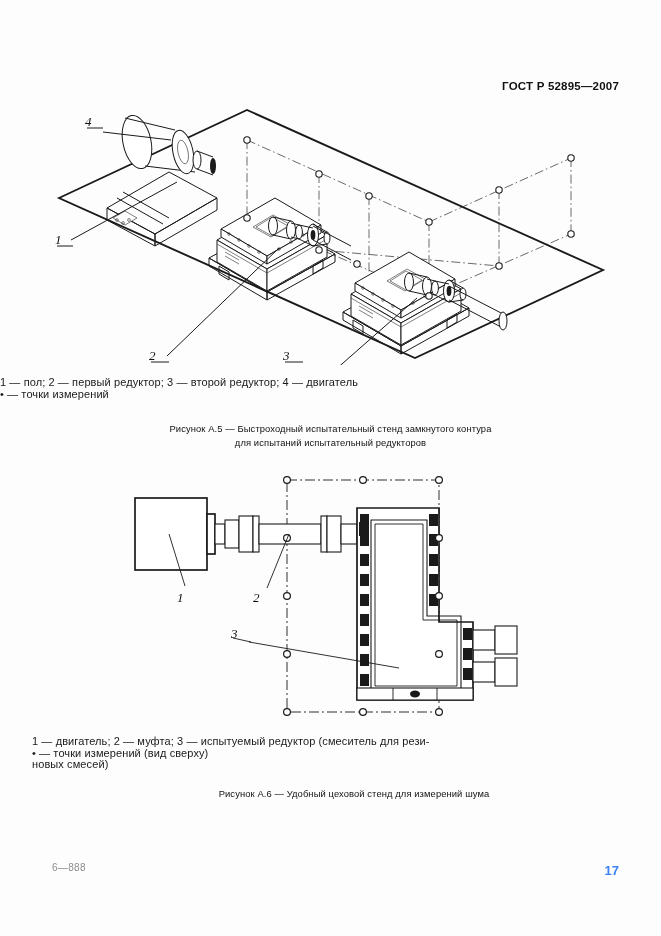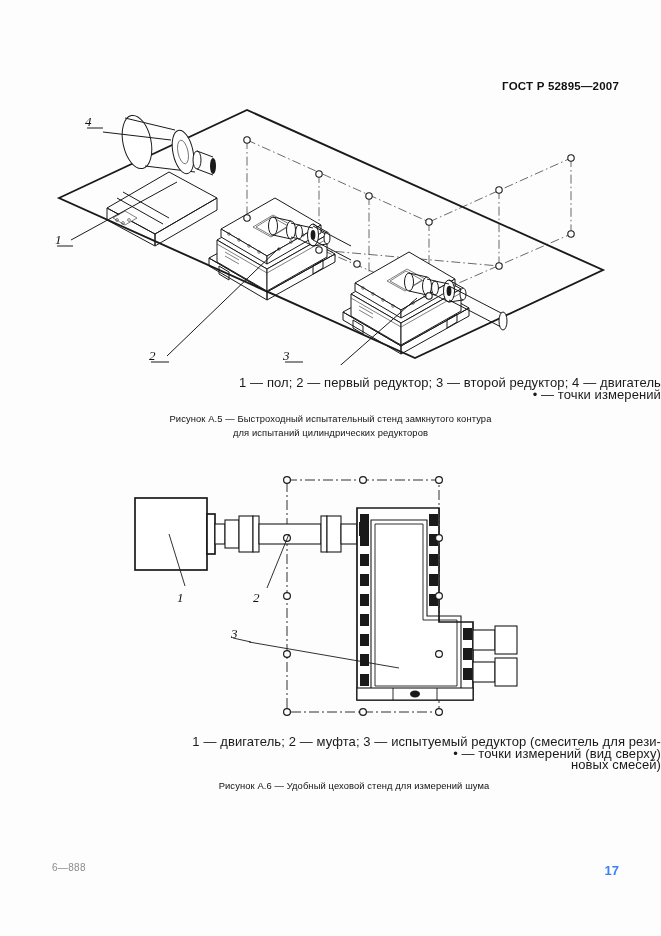--- a/index.html
+++ b/index.html
@@ -37,22 +37,22 @@
 
   
   .fig {
     position: absolute;
     left: 0;
     width: 661px;
   }
   .fig-canvas { display:block; margin:0 auto; }
 
   .legend {
-    text-align: right;
-    font-size: 13px;
+    text-align: left;
+    font-size: 11px;
     line-height: 11.5px;
     color: #1a1a1a;
     letter-spacing: 0.1px;
   }
 
   .caption {
     text-align: center;
     font-size: 9.4px;
     line-height: 14px;
     color: #111;
@@ -247,23 +247,23 @@
         <path class="ln" d="M234,262 L252,262"></path>
         <text class="lbl" x="232" y="260">3</text>
       </g>
     </svg>
 
     <div class="legend" style="margin-top:12px;">
       <div>1 — пол; 2 — первый редуктор; 3 — второй редуктор; 4 — двигатель</div>
       <div>• — точки измерений</div>
     </div>
 
-    <div class="caption" style="margin-top:12px;">
+    <div class="caption" style="margin-top:22px;">
       <div>Рисунок А.5  —  Быстроходный  испытательный стенд замкнутого контура</div>
-      <div>для испытаний цилиндрических редукторов</div>
+      <div>для испытаний испытательный редукторов</div>
     </div>
   </div>
 
   <div class="fig" style="top:462px;">
 
     <svg class="fig-canvas" width="420" height="262" viewBox="0 0 420 262">
       <defs>
         <style>
           .l2   { fill:none; stroke:#1a1a1a; stroke-width:1.7; }
           .l1   { fill:none; stroke:#1a1a1a; stroke-width:1.1; }
@@ -372,21 +372,21 @@
         <text class="lb" x="110" y="176">3</text>
       </g>
     </svg>
 
     <div class="legend" style="margin-top:12px;padding-left:32px;">
       <div>1 — двигатель; 2 — муфта; 3 —  испытуемый редуктор (смеситель для рези-</div>
       <div>• — точки измерений (вид сверху)</div>
       <div>новых смесей)</div>
     </div>
 
-    <div class="caption" style="margin-top:8px;padding-left:47px;">
+    <div class="caption" style="margin-top:16px;padding-left:47px;">
       <div>Рисунок А.6 — Удобный  цеховой стенд для измерений шума</div>
     </div>
   </div>
 
   <div class="footer-left">6—888</div>
 
   <div class="footer-page">17</div>
 
 </div>
 

